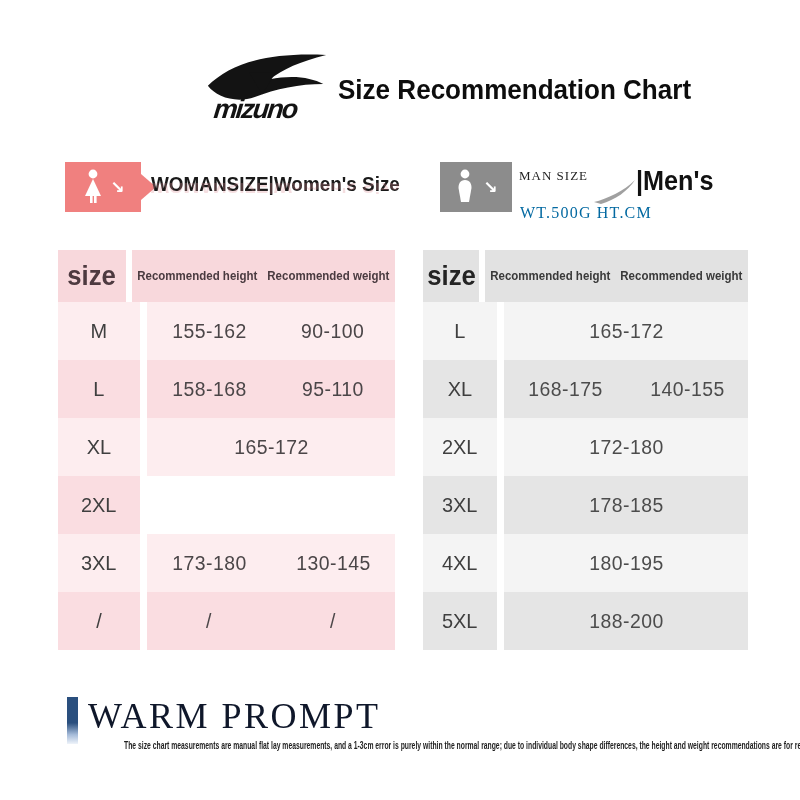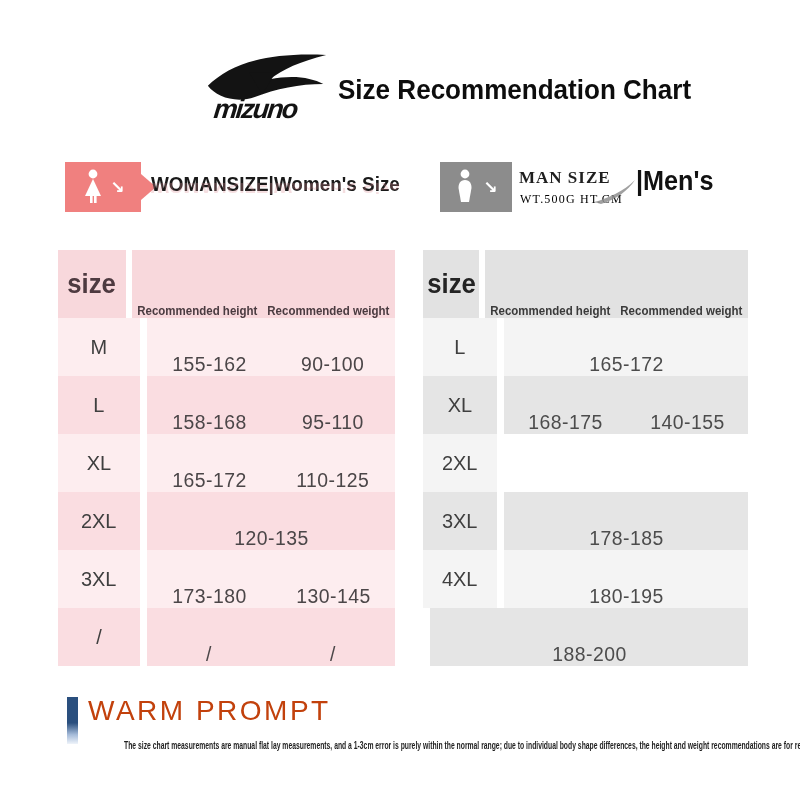--- a/index.html
+++ b/index.html
@@ -37,44 +37,44 @@
   #women-heading{
     left:151px;top:172px;font-size:21px;font-weight:800;color:#191919;
     transform:scaleX(.9);transform-origin:left center;white-space:nowrap;
   }
   #women-heading-reflection{
     left:151px;top:198px;font-size:21px;font-weight:800;color:#d98b93;
     transform:scaleX(.9) scaleY(-1);transform-origin:left top;opacity:.28;
     white-space:nowrap;height:15px;overflow:hidden;
   }
   #men-badge-title{
-    left:519px;top:168px;font-family:"Liberation Serif",serif;font-size:17px;
-    font-weight:700;letter-spacing:1px;color:#1f1f1f;white-space:nowrap;
+    left:519px;top:168px;font-family:"Liberation Serif",serif;font-size:13px;
+    font-weight:400;letter-spacing:1px;color:#1f1f1f;white-space:nowrap;
   }
   #men-badge-subtitle{
-    left:520px;top:192px;font-family:"Liberation Serif",serif;font-size:12px;
-    letter-spacing:1.2px;color:#000000;white-space:nowrap;
+    left:520px;top:204px;font-family:"Liberation Serif",serif;font-size:16px;
+    letter-spacing:1.2px;color:#0369a1;white-space:nowrap;
   }
   #men-swoosh{left:592px;top:179px;width:44px;height:26px;}
   #men-heading{
     left:636px;top:165px;font-size:28px;font-weight:800;color:#111;
     transform:scaleX(.9);transform-origin:left center;white-space:nowrap;
   }
 
   
   .size-table{top:250px;display:flex;flex-direction:column;}
   #women-table{left:58px;width:337px;}
   #men-table{left:423px;width:325px;}
   .trow{display:flex;height:58px;}
-  .trow.head{height:68px;}
+  .trow.head{height:52px;}
   .cell-size{display:flex;align-items:center;justify-content:center;}
   #women-table .cell-size{width:82px;}
   #men-table .cell-size{width:74px;}
   .col-gap{width:7px;background:#ffffff;}
-  .cell-data{flex:1;display:flex;align-items:flex-end;justify-content:center;}
+  .cell-data{flex:1;display:flex;align-items:center;justify-content:center;}
 
   
   .w-head{background:#f8d8dc;}
   .w-dark{background:#fadde1;}
   .w-light{background:#fdedef;}
   
   .m-head{background:#e2e2e2;}
   .m-dark{background:#e5e5e5;}
   .m-light{background:#f4f4f4;}
 
@@ -88,22 +88,22 @@
   .num{font-size:20px;color:#4b4648;letter-spacing:.5px;transform:scaleX(.97);}
   #men-table .num{color:#4c4c4c;}
 
   
   #warm-bar{
     left:67px;top:697px;width:11px;height:47px;
     background:linear-gradient(180deg,#2a4f7e 0%,#2a4f7e 55%,
       rgba(90,130,185,.55) 80%,rgba(120,160,210,.12) 100%);
   }
   #warm-title{
-    left:88px;top:695px;font-family:Liberation Sans, sans-serif;font-size:28px;
-    color:#c2410c;letter-spacing:2.5px;white-space:nowrap;
+    left:88px;top:695px;font-family:Liberation Serif, serif;font-size:36px;
+    color:#0f172a;letter-spacing:2.5px;white-space:nowrap;
   }
   #disclaimer-clip{left:124px;top:735px;width:676px;height:16px;overflow:hidden;}
   #disclaimer-text{
     font-size:10px;font-weight:700;color:#1f1f1f;white-space:nowrap;
     transform:scaleX(.68);transform-origin:left top;display:inline-block;
   }
 </style>
 </head>
 <body>
 
@@ -179,32 +179,26 @@
       </div>
   </div>
   <div class="trow">
     <div class="cell-size w-light">
         <span class="size-val">XL</span>
       </div>
     <div class="col-gap"></div>
     <div class="cell-data w-light">
         <span class="num">165-172</span>
       </div>
-    <div class="cell-data w-light">
-        <span class="num">110-125</span>
-      </div>
   </div>
   <div class="trow">
     <div class="cell-size w-dark">
         <span class="size-val">2XL</span>
       </div>
     <div class="col-gap"></div>
-    <div class="cell-data w-dark">
-        <span class="num">120-135</span>
-      </div>
   </div>
   <div class="trow">
     <div class="cell-size w-light">
         <span class="size-val">3XL</span>
       </div>
     <div class="col-gap"></div>
     <div class="cell-data w-light">
         <span class="num">173-180</span>
       </div>
     <div class="cell-data w-light">
@@ -257,40 +251,46 @@
       </div>
     <div class="cell-data m-dark">
         <span class="num">140-155</span>
       </div>
   </div>
   <div class="trow">
     <div class="cell-size m-light">
         <span class="size-val">2XL</span>
       </div>
     <div class="col-gap"></div>
+    <div class="cell-data m-light">
+        <span class="num">172-180</span>
+      </div>
   </div>
   <div class="trow">
     <div class="cell-size m-dark">
         <span class="size-val">3XL</span>
       </div>
     <div class="col-gap"></div>
     <div class="cell-data m-dark">
         <span class="num">178-185</span>
       </div>
   </div>
   <div class="trow">
     <div class="cell-size m-light">
         <span class="size-val">4XL</span>
       </div>
     <div class="col-gap"></div>
     <div class="cell-data m-light">
         <span class="num">180-195</span>
       </div>
   </div>
   <div class="trow">
+    <div class="cell-size m-dark">
+        <span class="size-val">5XL</span>
+      </div>
     <div class="col-gap"></div>
     <div class="cell-data m-dark">
         <span class="num">188-200</span>
       </div>
   </div>
 </div>
 
 <div id="warm-bar" class="abs"></div>
 <div id="warm-title" class="abs">WARM PROMPT</div>
 <div id="disclaimer-clip" class="abs">

